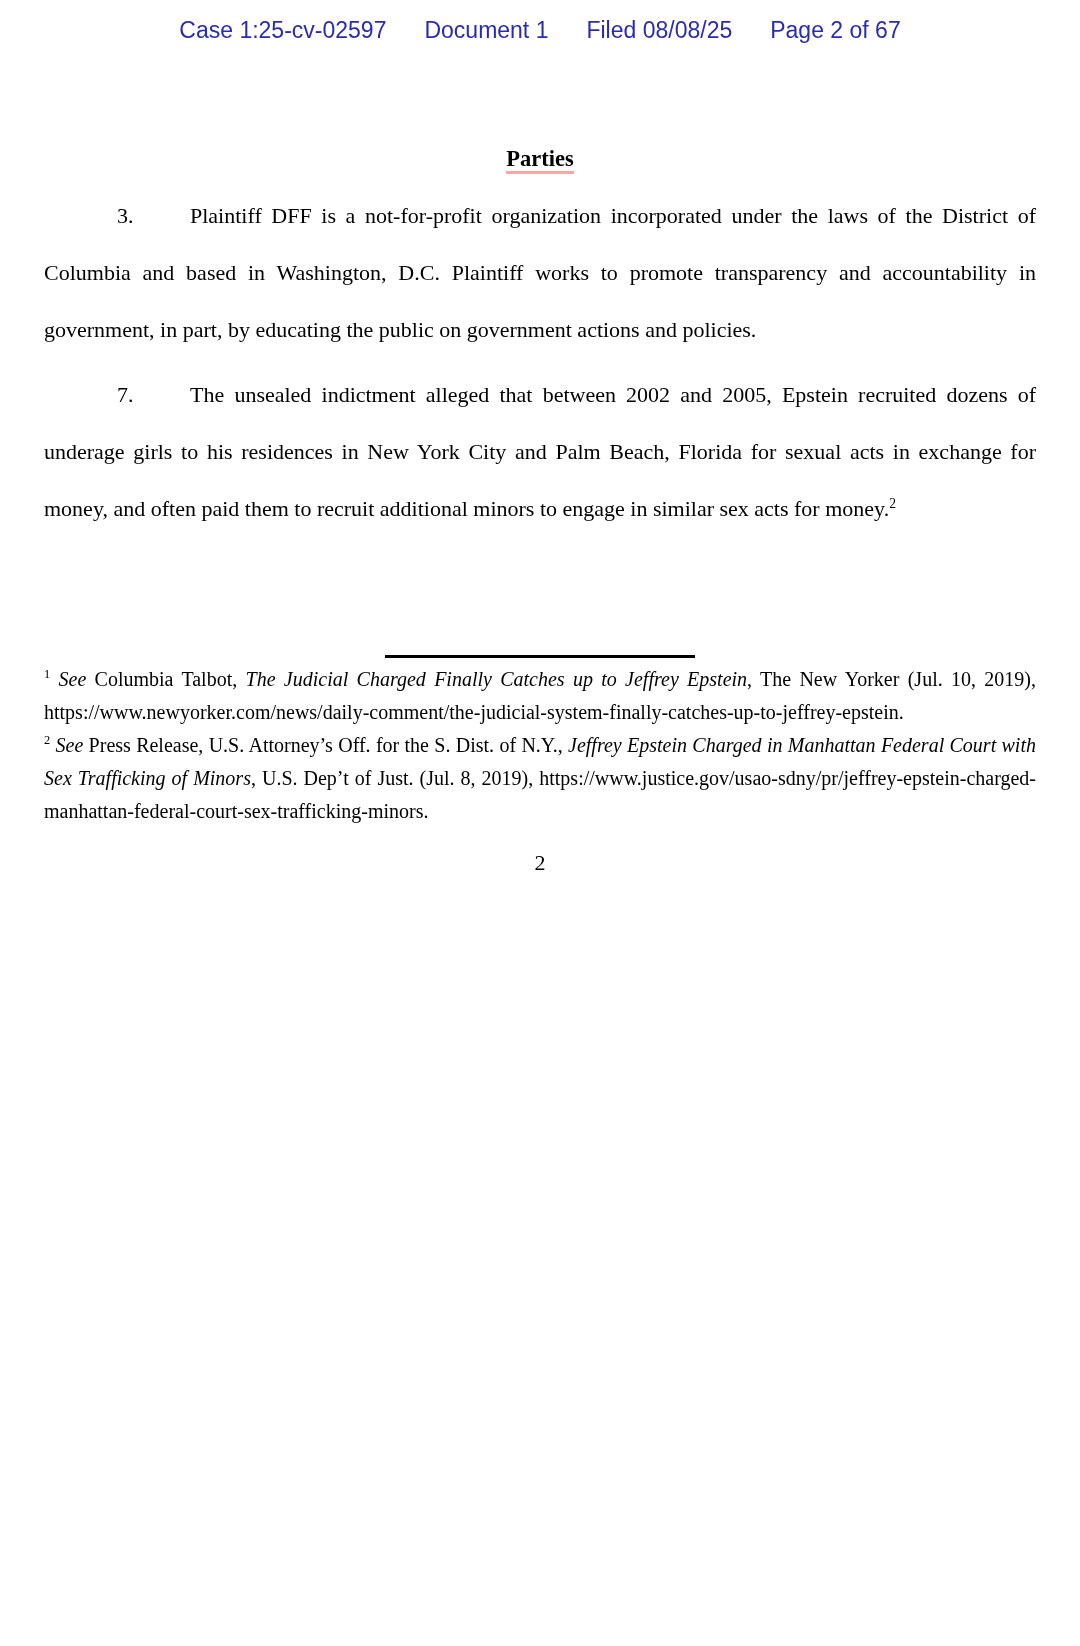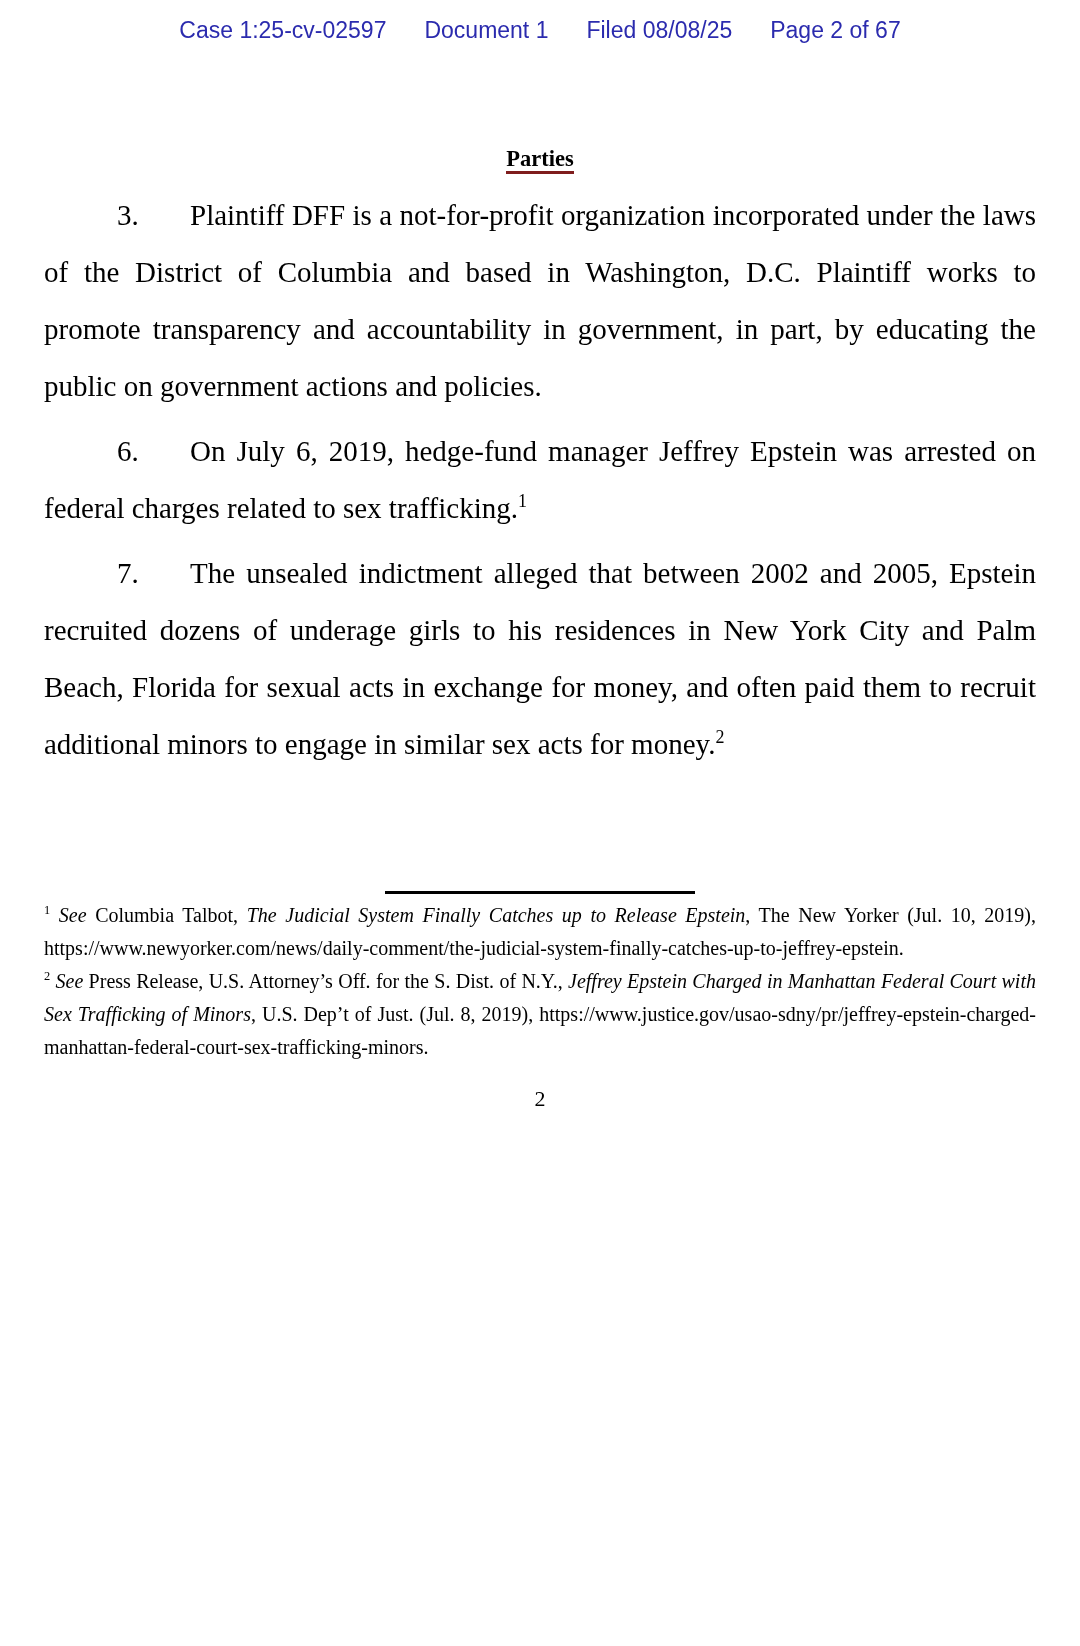--- a/index.html
+++ b/index.html
@@ -41,27 +41,27 @@
   .heading {
     margin: 0;
     text-align: center;
     font-weight: bold;
     font-size: 22.5px;
     line-height: 57px;
   }
   .heading-parties { margin-top: 86px; }
   .heading-facts   { margin-top: 8px; }
   .heading .uline {
-    border-bottom: 3px solid #7f1d1d;
+    border-bottom: 3px solid #fca5a5;
     padding-bottom: 0px;
   }
 
   .body-para {
     margin: 0;
-    font-size: 29px;
+    font-size: 22px;
     line-height: 57px;
     text-indent: 73px;
     text-align: justify;
   }
   .body-para.spaced { margin-top: 8px; }
   .pnum {
     display: inline-block;
     width: 73px;
     text-indent: 0;
   }
@@ -107,27 +107,26 @@
     <div class="heading heading-parties">
       <span class="uline">Parties</span>
     </div>
 
     <p class="body-para"><span class="pnum">3.</span><span><span>Plaintiff DFF is a not-for-profit organization incorporated under the laws of the District of Columbia and based in Washington, D.C. Plaintiff works to promote transparency and accountability in government, in part, by educating the public on government actions and policies.</span></span></p>
 
 
 
 
 
-    <p class="body-para spaced"><span class="pnum">6.</span><span><span>On July 6, 2019, hedge-fund manager Jeffrey Epstein was arrested on federal charges related to sex trafficking.</span><sup>1</sup></span></p>
 
     <p class="body-para spaced"><span class="pnum">7.</span><span><span>The unsealed indictment alleged that between 2002 and 2005, Epstein recruited dozens of underage girls to his residences in New York City and Palm Beach, Florida for sexual acts in exchange for money, and often paid them to recruit additional minors to engage in similar sex acts for money.</span><sup>2</sup></span></p>
 
     <hr class="footnote-sep">
 
     <div class="footnotes">
-      <p class="footnote"><sup>1</sup><i> See</i><span> Columbia Talbot, </span><i>The Judicial System Finally Catches up to Release Epstein</i><span>, The New Yorker (Jul. 10, 2019), https://www.newyorker.com/news/daily-comment/the-judicial-system-finally-catches-up-to-jeffrey-epstein.</span></p>
+      <p class="footnote"><sup>1</sup><i> See</i><span> Columbia Talbot, </span><i>The Judicial Charged Finally Catches up to Jeffrey Epstein</i><span>, The New Yorker (Jul. 10, 2019), https://www.newyorker.com/news/daily-comment/the-judicial-system-finally-catches-up-to-jeffrey-epstein.</span></p>
       <p class="footnote"><sup>2</sup><i> See</i><span> Press Release, U.S. Attorney’s Off. for the S. Dist. of N.Y., </span><i>Jeffrey Epstein Charged in Manhattan Federal Court with Sex Trafficking of Minors</i><span>, U.S. Dep’t of Just. (Jul. 8, 2019), https://www.justice.gov/usao-sdny/pr/jeffrey-epstein-charged-manhattan-federal-court-sex-trafficking-minors.</span></p>
     </div>
 
     <div class="page-number">2</div>
 
   </div>
 </div>
 
 </body></html>

